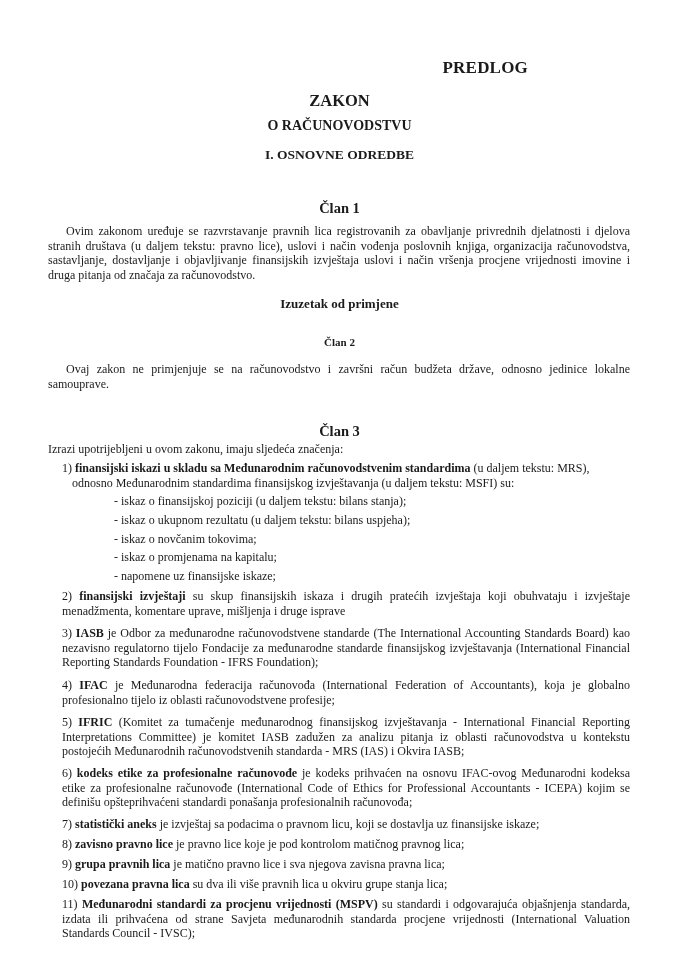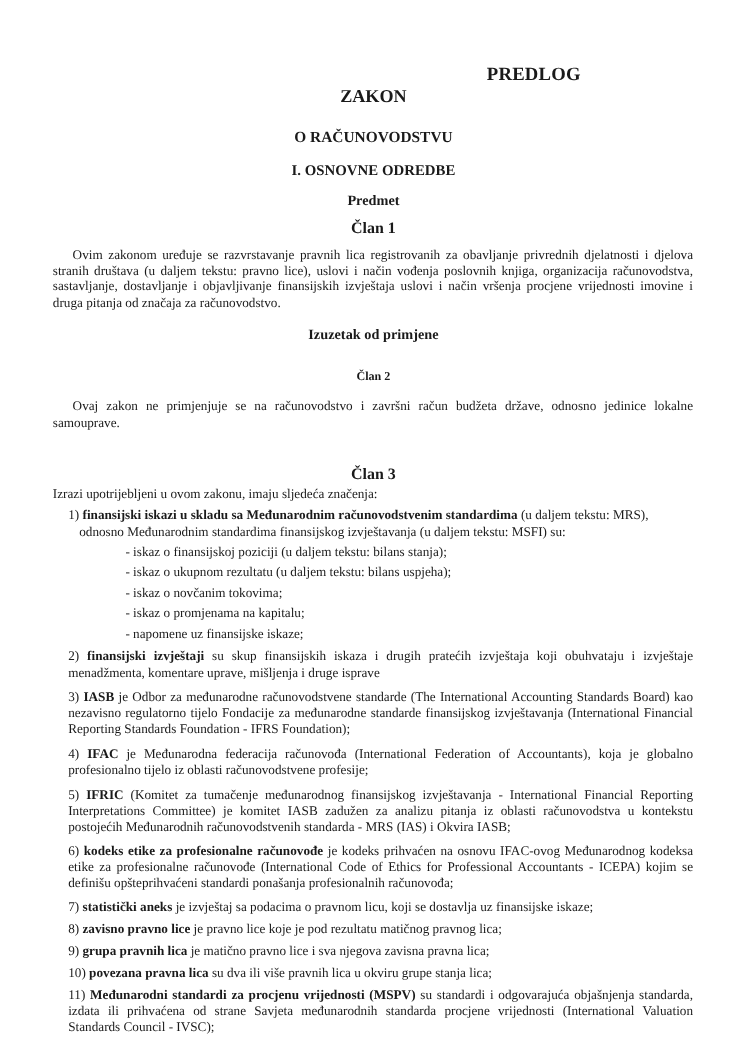--- a/index.html
+++ b/index.html
@@ -9,21 +9,21 @@
       color: #1a1a1a;
     }
     .page { position: absolute; left: 0; top: 0; width: 576px; height: 960px; }
     .predlog {
       position: absolute; top: 58px; right: 48px;
       font-size: 17px; font-weight: bold; letter-spacing: 0.2px;
     }
     .center-title {
       position: absolute; left: 0; width: 679px; text-align: center; font-weight: bold;
     }
-    .t-zakon { top: 78px; font-size: 16.5px; text-align: center; }
+    .t-zakon { top: 91px; font-size: 16.5px; text-align: center; }
     .t-racun { top: 118px; font-size: 14px; }
     .t-odredbe { top: 147px; font-size: 13.5px; }
     .t-predmet { top: 174px; font-size: 13px; }
     .t-clan1 { top: 200px; font-size: 14.5px; }
     .t-izuzetak { top: 296px; font-size: 13px; }
     .t-clan2 { top: 336px; font-size: 11px; }
     .t-znacenje { top: 398px; font-size: 13px; }
     .t-clan3 { top: 423px; font-size: 14.5px; }
 
     .para {
@@ -45,21 +45,20 @@
   </style>
 </head>
 <body>
 
 <div class="page">
   <div class="predlog">PREDLOG</div>
   <div class="center-title t-zakon">ZAKON</div>
   <div class="center-title t-racun">O RAČUNOVODSTVU</div>
   <div class="center-title t-odredbe">I. OSNOVNE ODREDBE</div>
 
-  <div class="center-title t-predmet">Predmet</div>
   <div class="center-title t-clan1">Član 1</div>
   <div class="para p-clan1">Ovim zakonom uređuje se razvrstavanje pravnih lica registrovanih za obavljanje privrednih djelatnosti i djelova stranih društava (u daljem tekstu: pravno lice), uslovi i način vođenja poslovnih knjiga, organizacija računovodstva, sastavljanje, dostavljanje i objavljivanje finansijskih izvještaja uslovi i način vršenja procjene vrijednosti imovine i druga pitanja od značaja za računovodstvo.</div>
 
   <div class="center-title t-izuzetak">Izuzetak od primjene</div>
   <div class="center-title t-clan2">Član 2</div>
   <div class="para p-clan2">Ovaj zakon ne primjenjuje se na računovodstvo i završni račun budžeta države, odnosno jedinice lokalne samouprave.</div>
 
   <div class="center-title t-clan3">Član 3</div>
   <div class="para p-intro">Izrazi upotrijebljeni u ovom zakonu, imaju sljedeća značenja:</div>
 
@@ -85,29 +84,29 @@
   <div class="item" style="top:678px">
     <span>4)</span>
     <b>IFAC</b><span> je Međunarodna federacija računovođa (International Federation of Accountants), koja je globalno profesionalno tijelo iz oblasti računovodstvene profesije;</span>
   </div>
   <div class="item" style="top:715px">
     <span>5)</span>
     <b>IFRIC</b><span> (Komitet za tumačenje međunarodnog finansijskog izvještavanja - International Financial Reporting Interpretations Committee) je komitet IASB zadužen za analizu pitanja iz oblasti računovodstva u kontekstu postojećih Međunarodnih računovodstvenih standarda - MRS (IAS) i Okvira IASB;</span>
   </div>
   <div class="item" style="top:766px">
     <span>6)</span>
-    <b>kodeks etike za profesionalne računovođe</b><span> je kodeks prihvaćen na osnovu IFAC-ovog Međunarodnog kodeksa etike za profesionalne računovođe (International Code of Ethics for Professional Accountants - ICEPA) kojim se definišu opšteprihvaćeni standardi ponašanja profesionalnih računovođa;</span>
+    <b>kodeks etike za profesionalne računovođe</b><span> je kodeks prihvaćen na osnovu IFAC-ovog Međunarodni kodeksa etike za profesionalne računovođe (International Code of Ethics for Professional Accountants - ICEPA) kojim se definišu opšteprihvaćeni standardi ponašanja profesionalnih računovođa;</span>
   </div>
   <div class="item" style="top:817px">
     <span>7)</span>
     <b>statistički aneks</b><span> je izvještaj sa podacima o pravnom licu, koji se dostavlja uz finansijske iskaze;</span>
   </div>
   <div class="item" style="top:837px">
     <span>8)</span>
-    <b>zavisno pravno lice</b><span> je pravno lice koje je pod rezultatu matičnog pravnog lica;</span>
+    <b>zavisno pravno lice</b><span> je pravno lice koje je pod kontrolom matičnog pravnog lica;</span>
   </div>
   <div class="item" style="top:857px">
     <span>9)</span>
     <b>grupa pravnih lica</b><span> je matično pravno lice i sva njegova zavisna pravna lica;</span>
   </div>
   <div class="item" style="top:877px">
     <span>10)</span>
     <b>povezana pravna lica</b><span> su dva ili više pravnih lica u okviru grupe stanja lica;</span>
   </div>
   <div class="item" style="top:897px">

